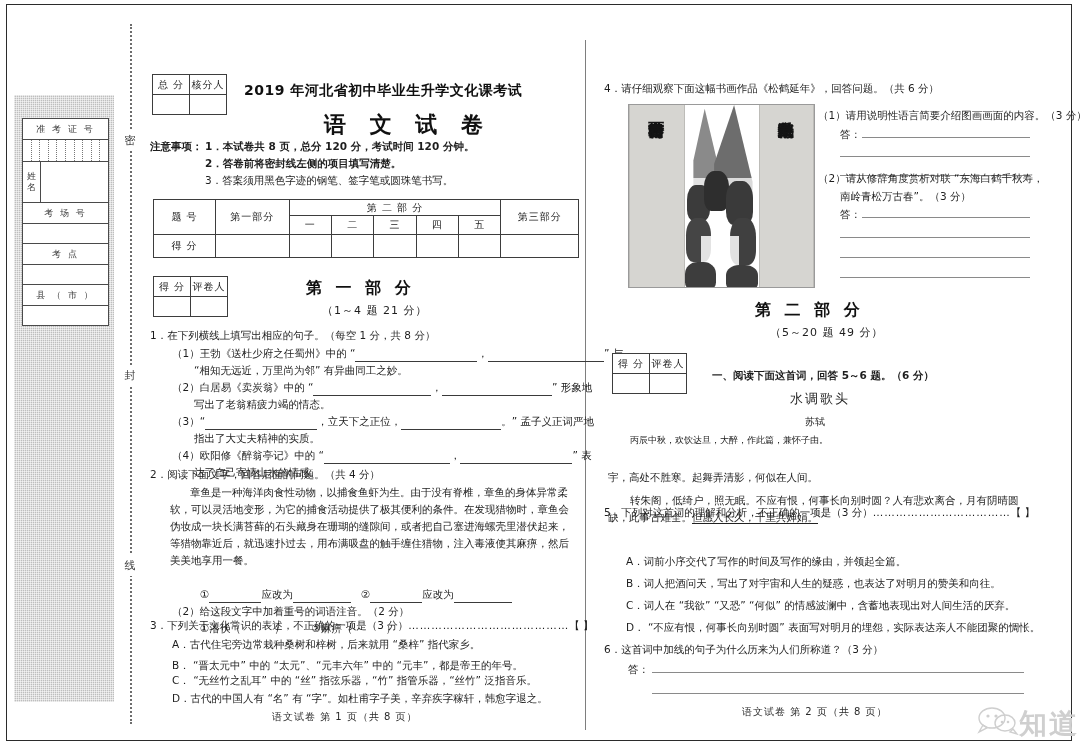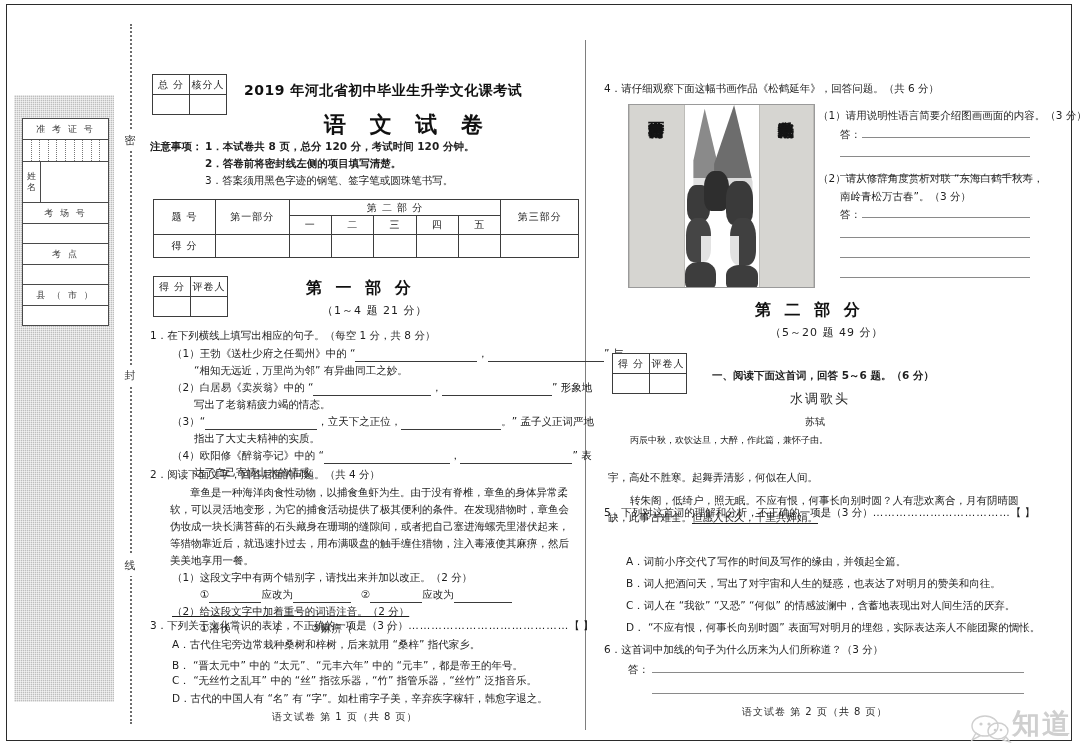--- a/index.html
+++ b/index.html
@@ -110,22 +110,22 @@
   }
   .scene{
     flex:1;position:relative;overflow:hidden;
     background:#ffffff;
   }
   .mountain{position:absolute;background:#6f6f6f;}
   .mist{position:absolute;background:#ffffff;opacity:.75;}
   .pine{position:absolute;background:#2f2f2f;border-radius:40% 40% 30% 30%;}
   
   .watermark{
-    position:absolute;right:8px;bottom:6px;
-    display:flex;align-items:flex-end;gap:0;
+    position:absolute;right:1px;bottom:6px;
+    display:flex;align-items:flex-start;gap:0;
     color:#c9c9c9;
   }
   .wm-text{font-size:28px;font-weight:bold;letter-spacing:2px;color:#cfcfcf;
     font-family:"DejaVu Serif","Liberation Serif",serif;}
   
   .footer{
     position:absolute;font-size:10px;color:#2a2a2a;letter-spacing:1px;white-space:nowrap;
   }
   .center-title{
     position:absolute;font-weight:bold;color:#101010;white-space:nowrap;
@@ -263,25 +263,24 @@
   </div>
   <div class="qline" style="left:194px;top:464px;">达了自己寄情山水的情感。</div>
 
   <div class="qline" style="left:150px;top:466px;">2．阅读下面文字，回答后面的问题。（共 4 分）</div>
   <div class="qline" style="left:190px;top:484px;">章鱼是一种海洋肉食性动物，以捕食鱼虾为生。由于没有脊椎，章鱼的身体异常柔</div>
   <div class="qline" style="left:170px;top:501px;">软，可以灵活地变形，为它的捕食活动提供了极其便利的条件。在发现猎物时，章鱼会</div>
   <div class="qline" style="left:170px;top:535px;">等猎物靠近后，就迅速扑过去，用布满吸盘的触手缠住猎物，注入毒液使其麻痹，然后</div>
   <div class="qline" style="left:170px;top:518px;">伪妆成一块长满苔藓的石头藏身在珊瑚的缝隙间，或者把自己塞进海螺壳里潜伏起来，</div>
   <div class="qline" style="left:170px;top:552px;">美美地享用一餐。</div>
 
-  <div class="qline" style="left:172px;top:569px;">（1）这段文字中有两个错别字，请找出来并加以改正。（2 分）</div>
   <div class="qline" style="left:200px;top:586px;">
     <span>①</span><span class="blankline" style="width:52px"></span><span>应改为</span><span class="blankline" style="width:58px"></span>&nbsp;&nbsp;&nbsp;<span>②</span><span class="blankline" style="width:52px"></span><span>应改为</span><span class="blankline" style="width:58px"></span>
   </div>
-  <div class="qline" style="left:172px;top:603px;text-decoration:underline;">（2）给这段文字中加着重号的词语注音。（2 分）</div>
+  <div class="qline" style="left:172px;top:603px;">（2）给这段文字中加着重号的词语注音。（2 分）</div>
   <div class="qline" style="left:200px;top:620px;">
     <span>①潜伏（</span>&nbsp;&nbsp;&nbsp;&nbsp;&nbsp;&nbsp;&nbsp;&nbsp;&nbsp;&nbsp;<span>）</span>&nbsp;&nbsp;&nbsp;&nbsp;&nbsp;&nbsp;&nbsp;&nbsp;<span>②麻痹（</span>&nbsp;&nbsp;&nbsp;&nbsp;&nbsp;&nbsp;&nbsp;&nbsp;&nbsp;&nbsp;<span>）</span>
   </div>
 
   <div class="qline" style="left:150px;top:617px;">
     <span>3．下列关于文化常识的表述，不正确的一项是（3 分）</span><span class="dots">……………………………………</span><span>【       】</span>
   </div>
   <div class="qline" style="left:172px;top:636px;">A．古代住宅旁边常栽种桑树和梓树，后来就用 “桑梓” 指代家乡。</div>
   <div class="qline" style="left:172px;top:657px;">B． “晋太元中” 中的 “太元”、“元丰六年” 中的 “元丰”，都是帝王的年号。</div>
   <div class="qline" style="left:172px;top:672px;">C． “无丝竹之乱耳” 中的 “丝” 指弦乐器，“竹” 指管乐器，“丝竹” 泛指音乐。</div>

